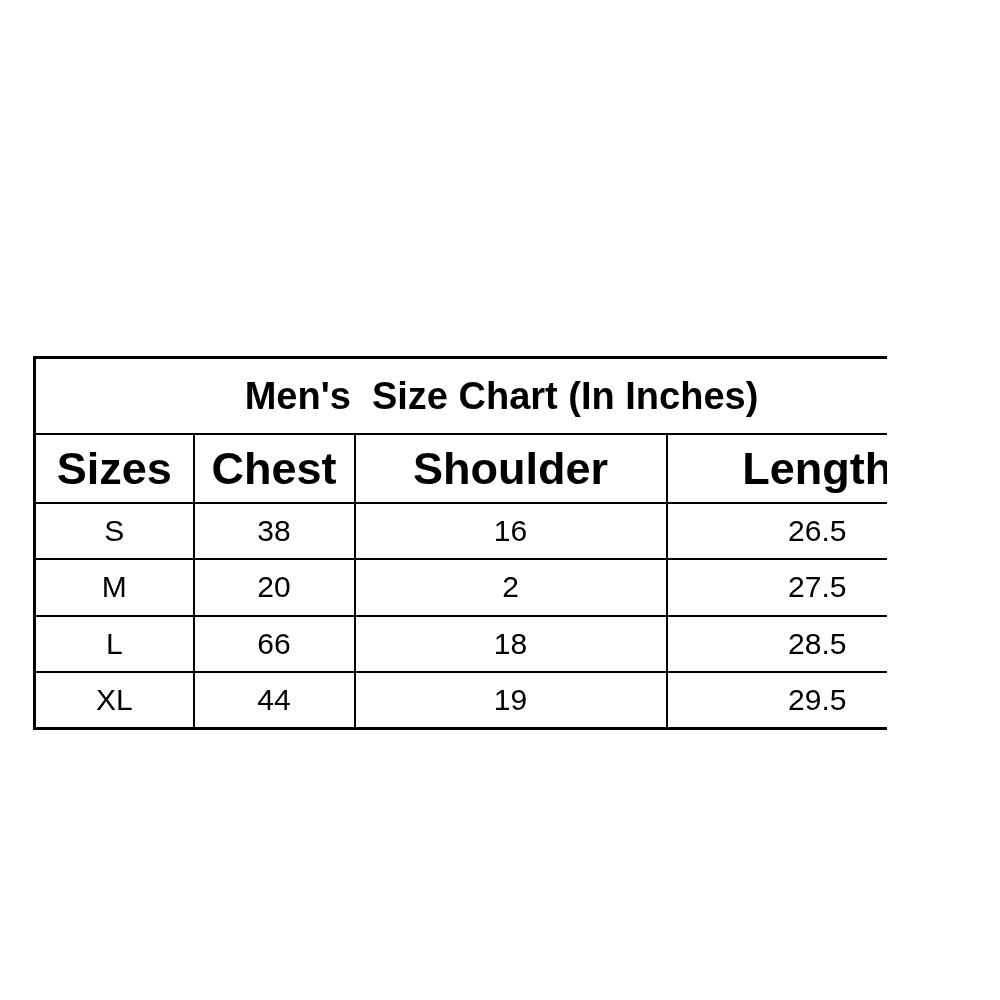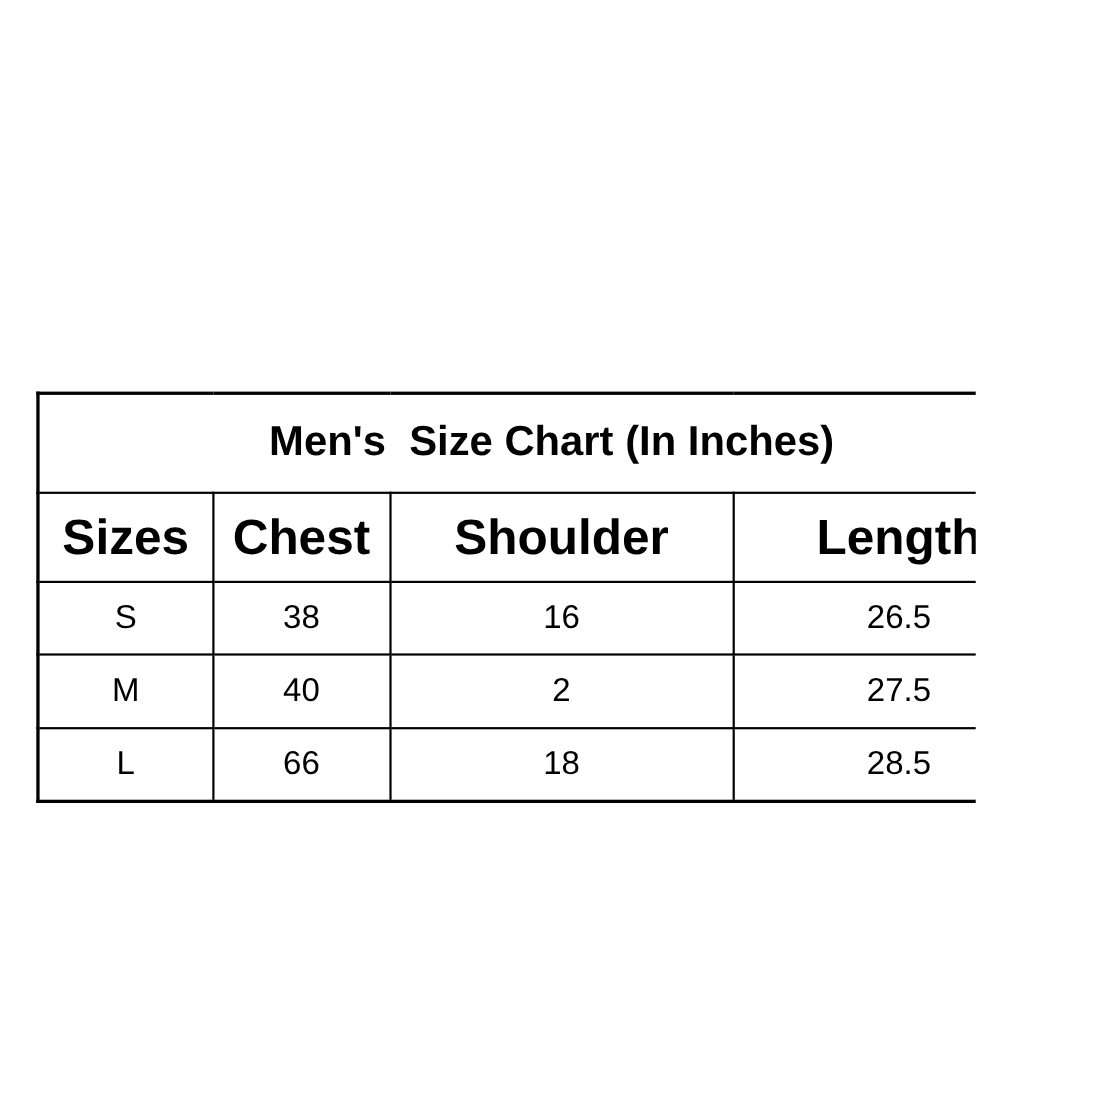--- a/index.html
+++ b/index.html
@@ -83,25 +83,31 @@
         <th>Length</th>
       </tr>
       <tr class="data-row">
         <td>S</td>
         <td>38</td>
         <td>16</td>
         <td>26.5</td>
       </tr>
       <tr class="data-row">
         <td>M</td>
-        <td>40</td>
+        <td>20</td>
         <td>2</td>
         <td>27.5</td>
       </tr>
       <tr class="data-row">
         <td>L</td>
         <td>66</td>
         <td>18</td>
         <td>28.5</td>
       </tr>
+      <tr class="data-row">
+        <td>XL</td>
+        <td>44</td>
+        <td>19</td>
+        <td>29.5</td>
+      </tr>
     </tbody>
   </table>
 </div>
 
 </body></html>

